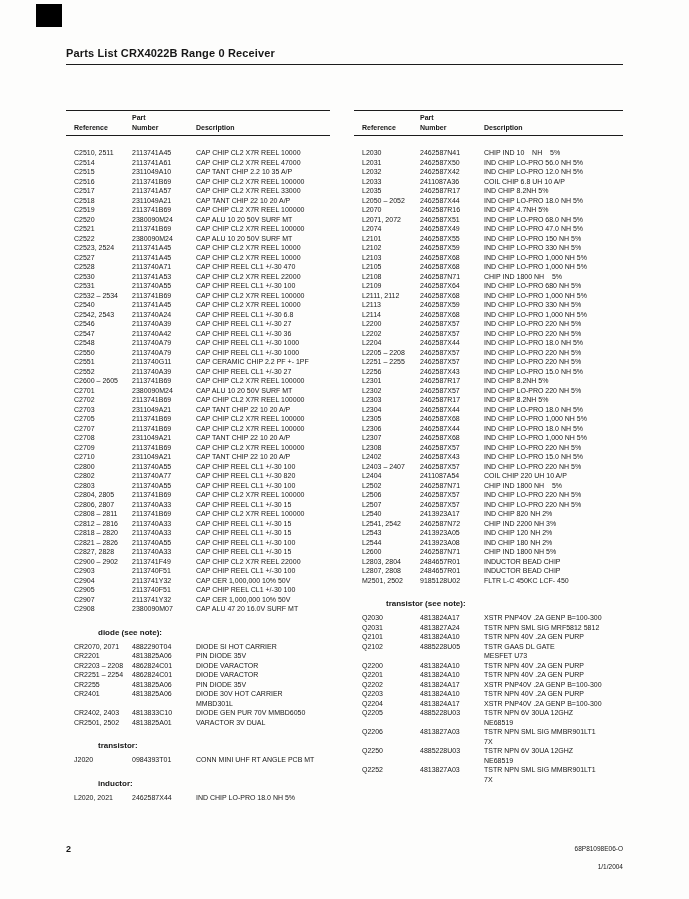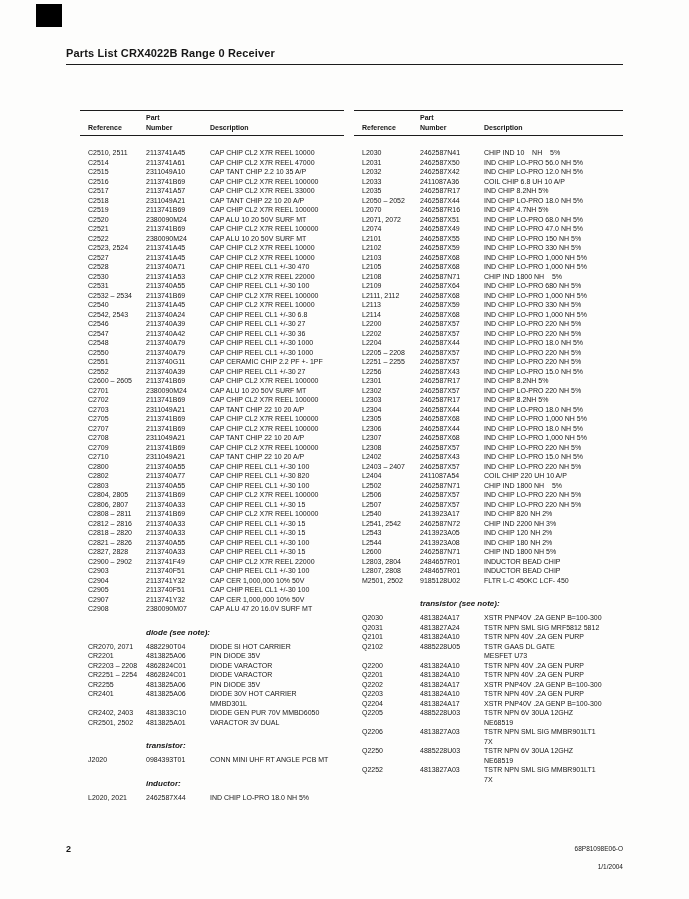--- a/index.html
+++ b/index.html
@@ -17,43 +17,43 @@
   }
   .doc-title {
     position: absolute; left: 66px; top: 47px;
     font-size: 11px; font-weight: bold; letter-spacing: 0.15px;
   }
   .title-rule {
     position: absolute; left: 66px; top: 64px;
     width: 557px; height: 1px; background: #1c1c1c;
   }
   .col { position: absolute; top: 110px; }
-  .col.left  { left: 80px;  width: 264px; }
+  .col.left  { left: 66px;  width: 264px; }
   .col.right { left: 354px; width: 269px; }
   .thead {
     border-top: 1px solid #1c1c1c;
     border-bottom: 1px solid #1c1c1c;
     padding: 2px 0 3px 8px;
     margin-bottom: 12px;
     display: grid;
     grid-template-columns: 58px 64px 1fr;
     font-weight: bold; font-size: 7px; line-height: 9.5px;
   }
   .thead .h-ref, .thead .h-desc { align-self: end; }
   .rows { padding-left: 8px; }
   .row {
     display: grid;
     grid-template-columns: 58px 64px 1fr;
     font-size: 7px; line-height: 9.5px;
   }
   .cell { overflow: hidden; }
   .cell.desc { white-space: pre-wrap; }
   .section-row {
-    margin: 14px 0 5px 58px;
-    font-weight: bold; font-size: 8px; line-height: 9px; font-style: italic;
+    margin: 14px 0 5px 24px;
+    font-weight: bold; font-size: 8px; line-height: 9px;
   }
   .page-number {
     position: absolute; left: 66px; top: 844px;
     font-size: 9px; font-weight: bold;
   }
   .doc-number {
     position: absolute; right: 66px; top: 845px;
     font-size: 6.5px; text-align: right;
   }
   .doc-date {

